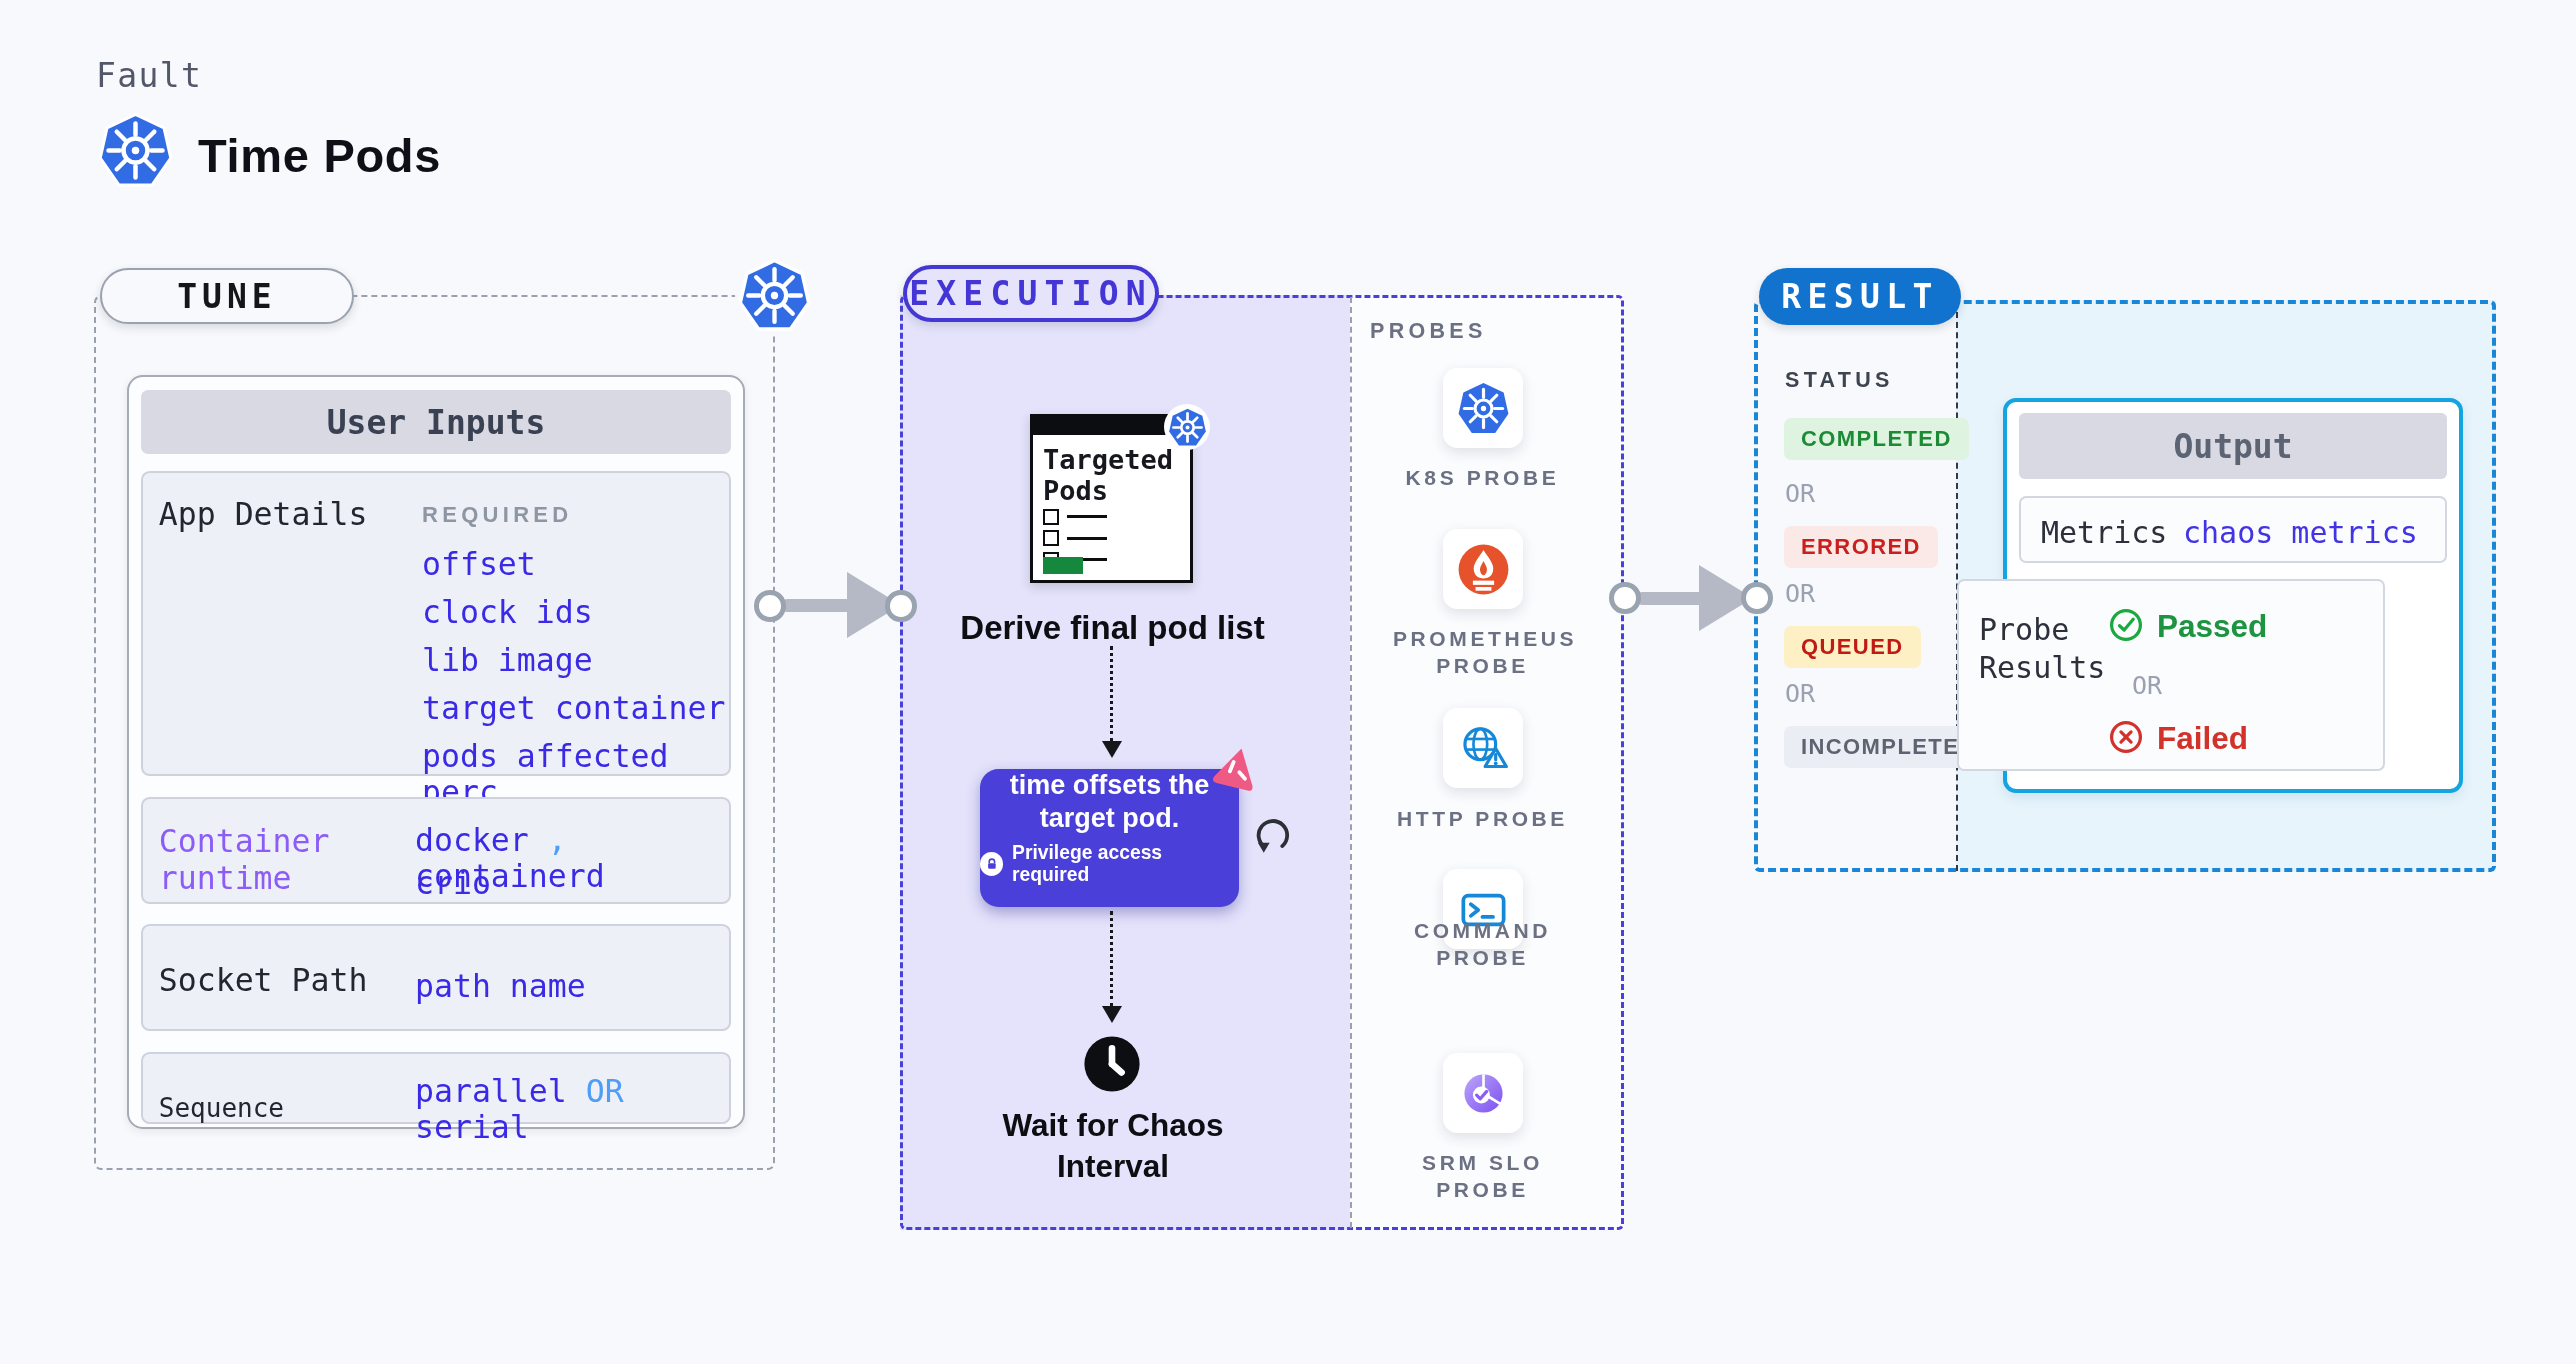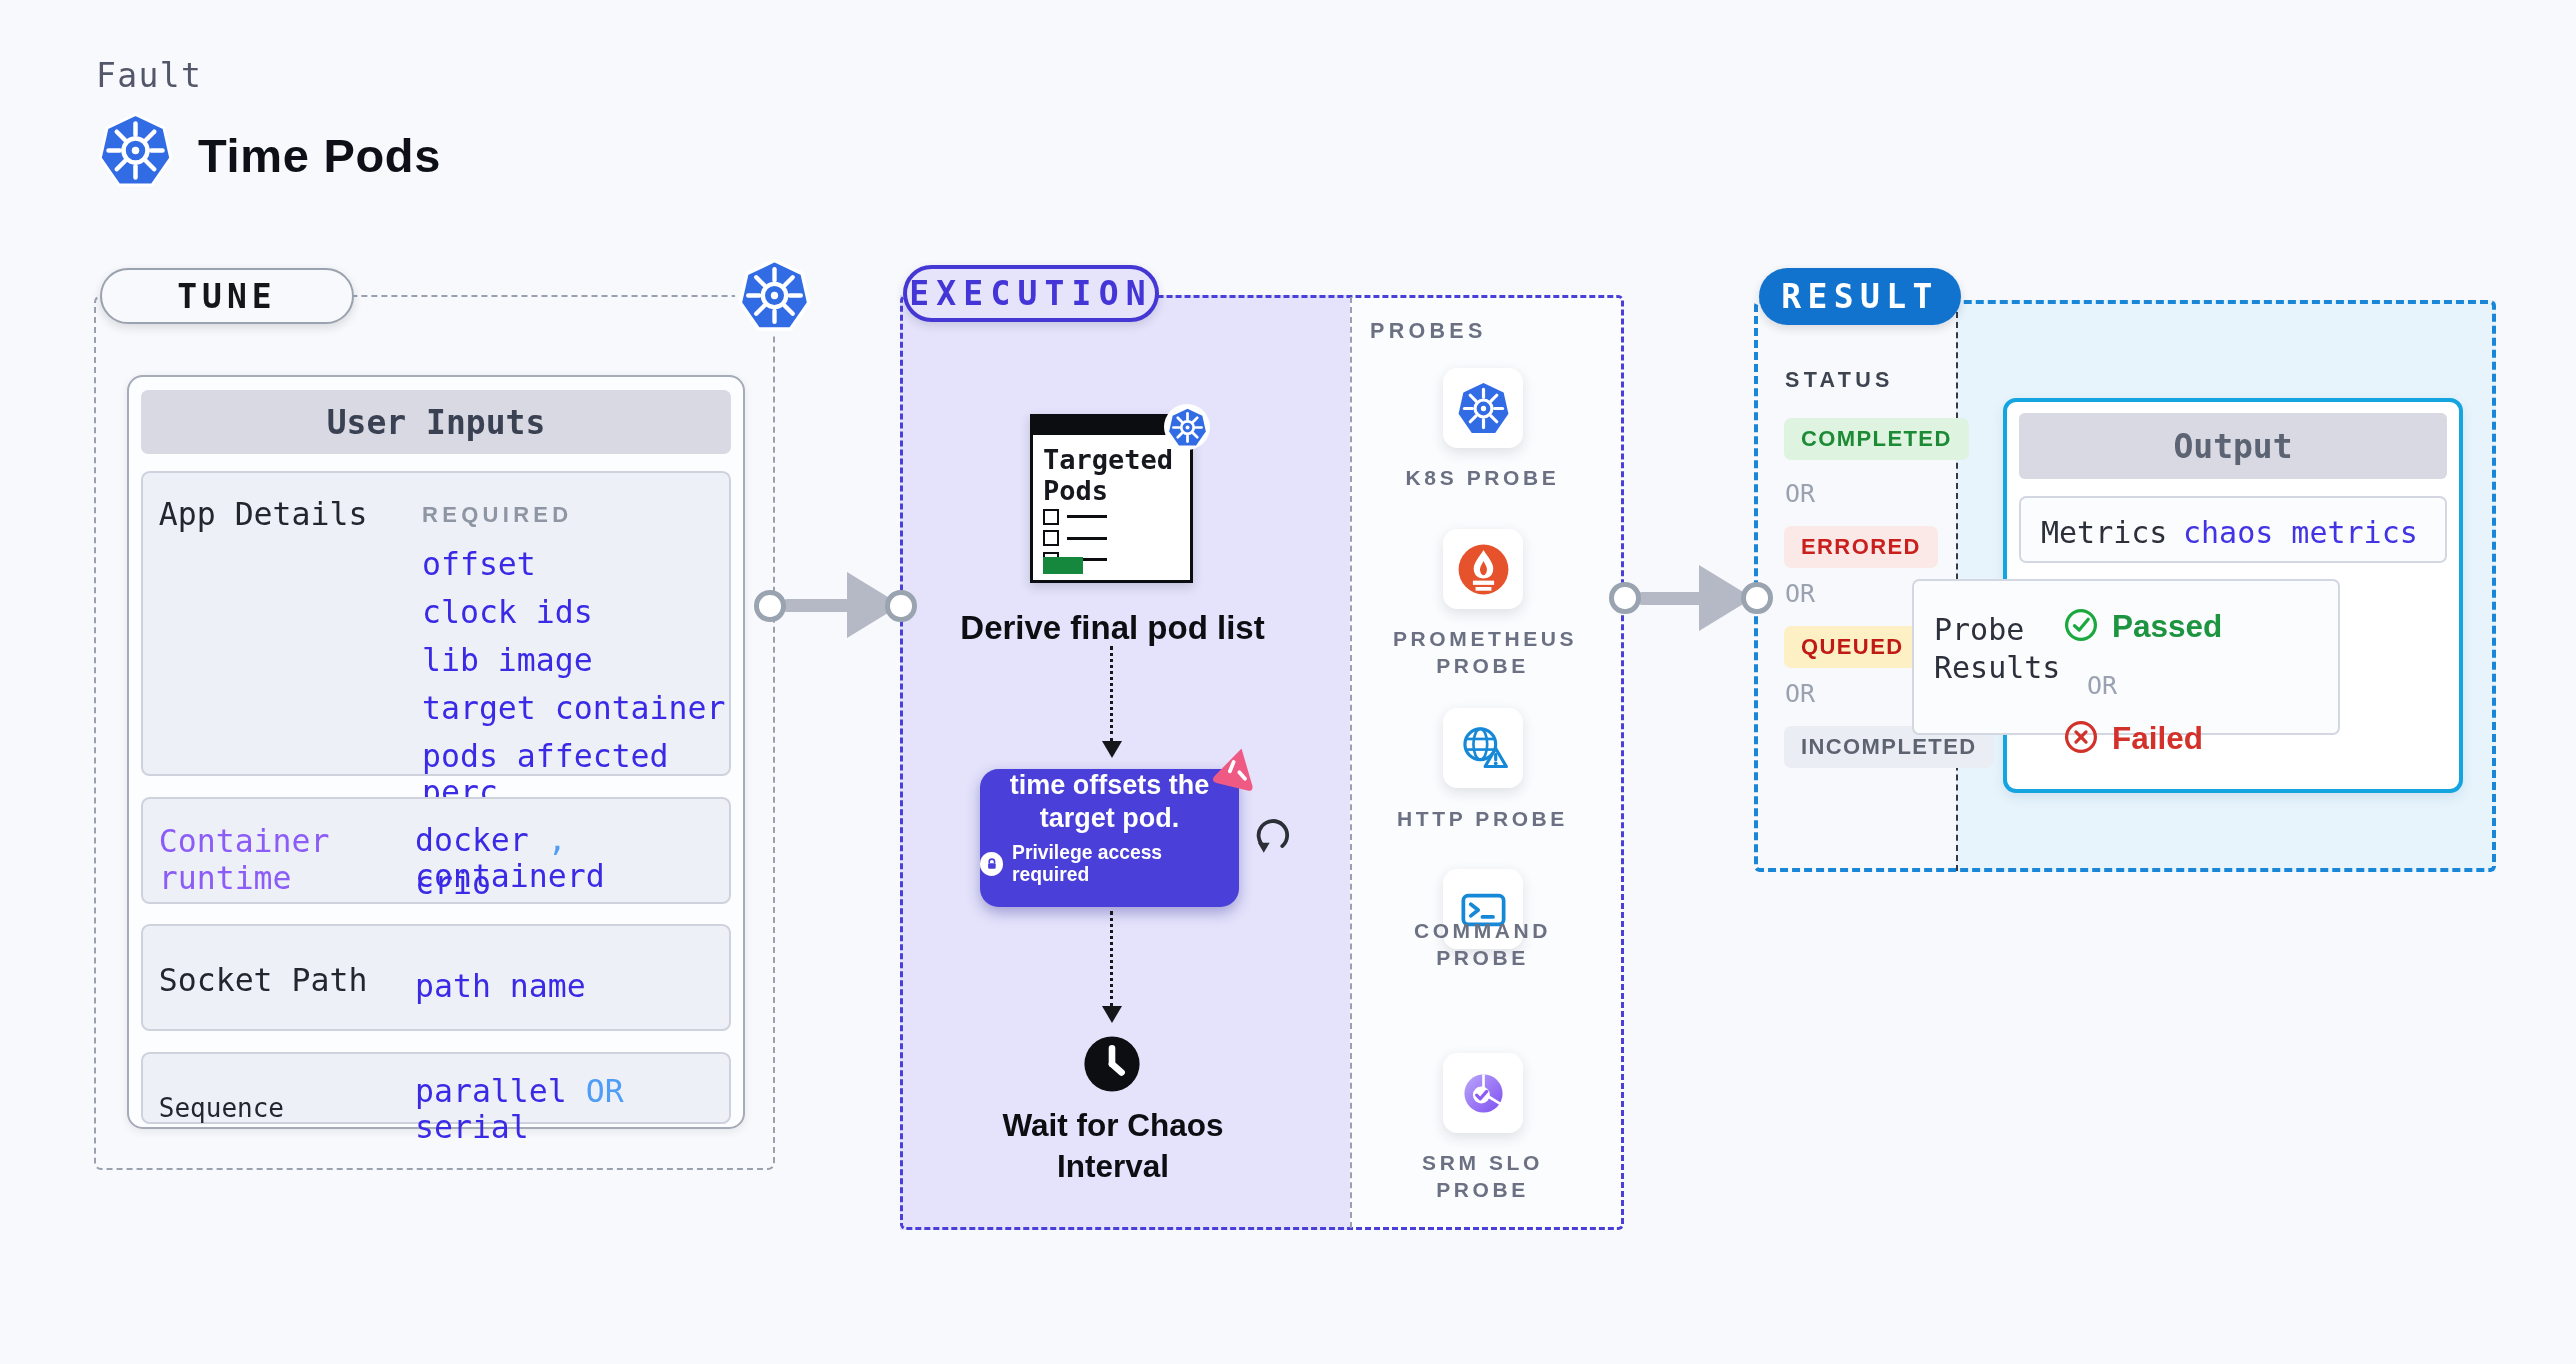--- a/index.html
+++ b/index.html
@@ -334,21 +334,21 @@
   <div class="abs" style="left:2003px;top:398px;width:460px;height:395px;background:#ffffff;border:4.3px solid #14a4df;border-radius:13px;box-sizing:border-box;box-shadow:0 4.3px 11.5px rgba(20,80,120,.10);"></div>
   <div class="abs mono" style="left:2019px;top:413px;width:428px;height:66px;background:#d8d9e2;border-radius:5.7px;display:flex;align-items:center;justify-content:center;font-size:33px;font-weight:bold;color:#5c6373;">
     <span>Output</span>
   </div>
 
   <div class="abs outrow" style="left:2019px;top:496px;width:428px;height:67px;">
     <div class="abs mono" style="left:20px;top:17px;font-size:30px;color:#2b303b;">Metrics</div>
     <div class="abs mono link" style="left:162px;top:17px;font-size:30px;color:#4233e4;">chaos metrics</div>
   </div>
 
-  <div class="abs outrow" style="left:1912px;top:579px;width:428px;height:156px;padding-left:6px;">
+  <div class="abs outrow" style="left:1957px;top:579px;width:428px;height:192px;padding-left:6px;">
     <div class="abs mono" style="left:20px;top:30px;width:158px;font-size:30px;color:#2b303b;line-height:1.25;">Probe Results</div>
     <div class="abs" style="left:149px;top:26px;width:36px;height:36px;">
       <svg viewBox="0 0 100 100" width="36" height="36" fill="none">
         <circle cx="50" cy="50" r="40" stroke="#1ba93f" stroke-width="9"></circle>
         <path d="M32 52 L45 64 L70 34" stroke="#1ba93f" stroke-width="9" stroke-linecap="round" stroke-linejoin="round"></path>
       </svg>
     </div>
     <div class="abs" style="left:198px;top:27px;font-size:31.5px;font-weight:800;color:#1c9440;">Passed</div>
     <div class="abs or mono" style="left:173px;top:90px;">OR</div>
     <div class="abs" style="left:149px;top:138px;width:36px;height:36px;">

